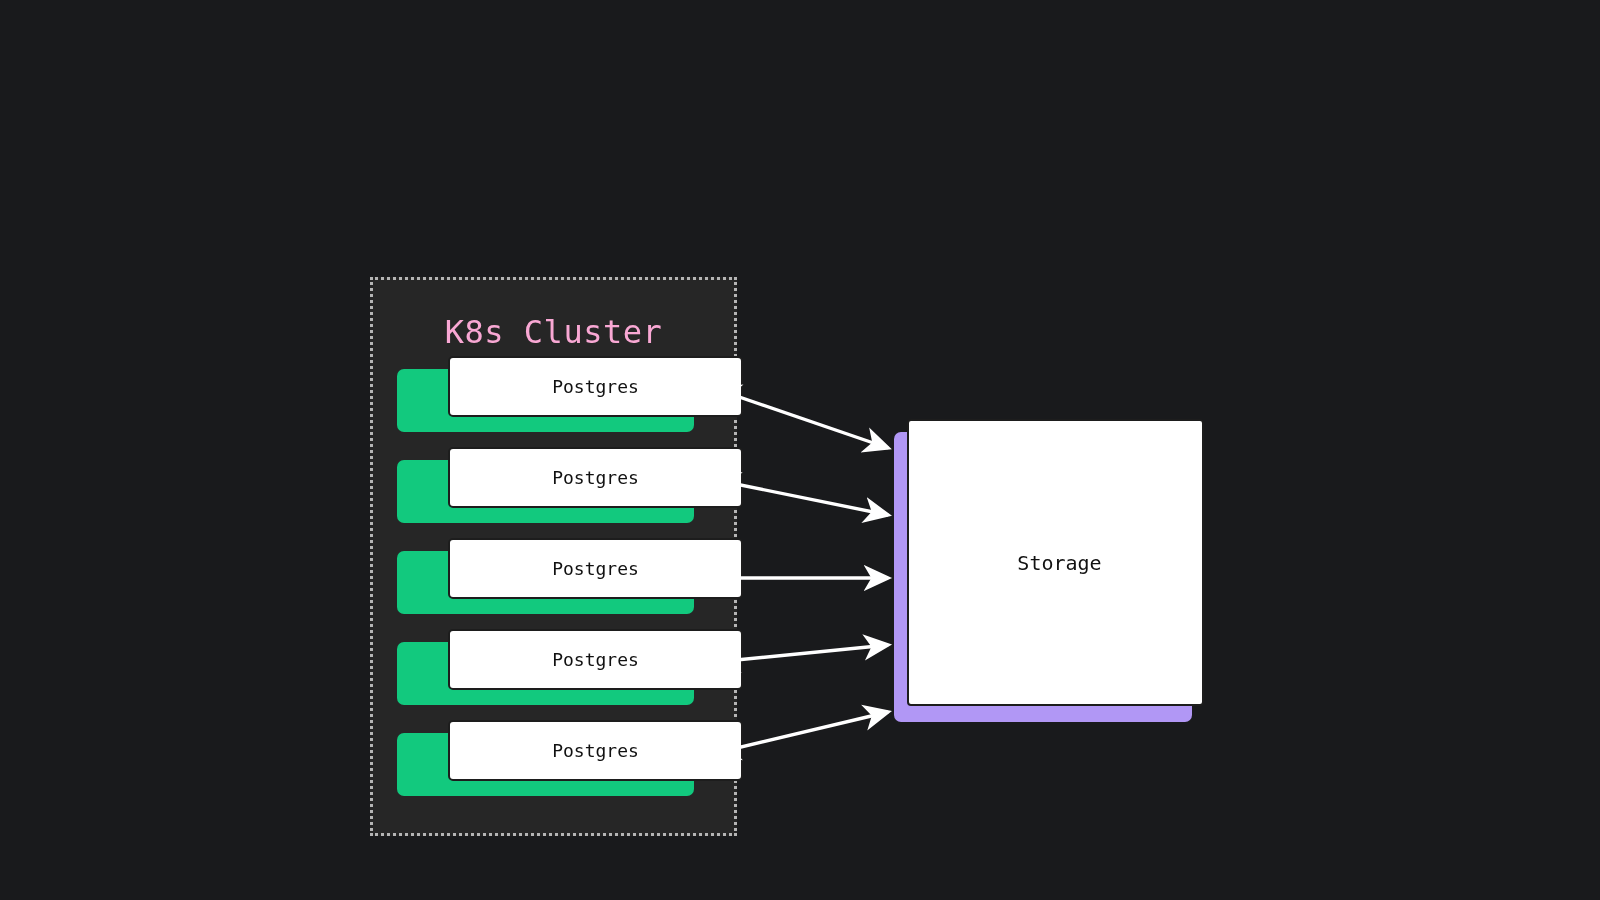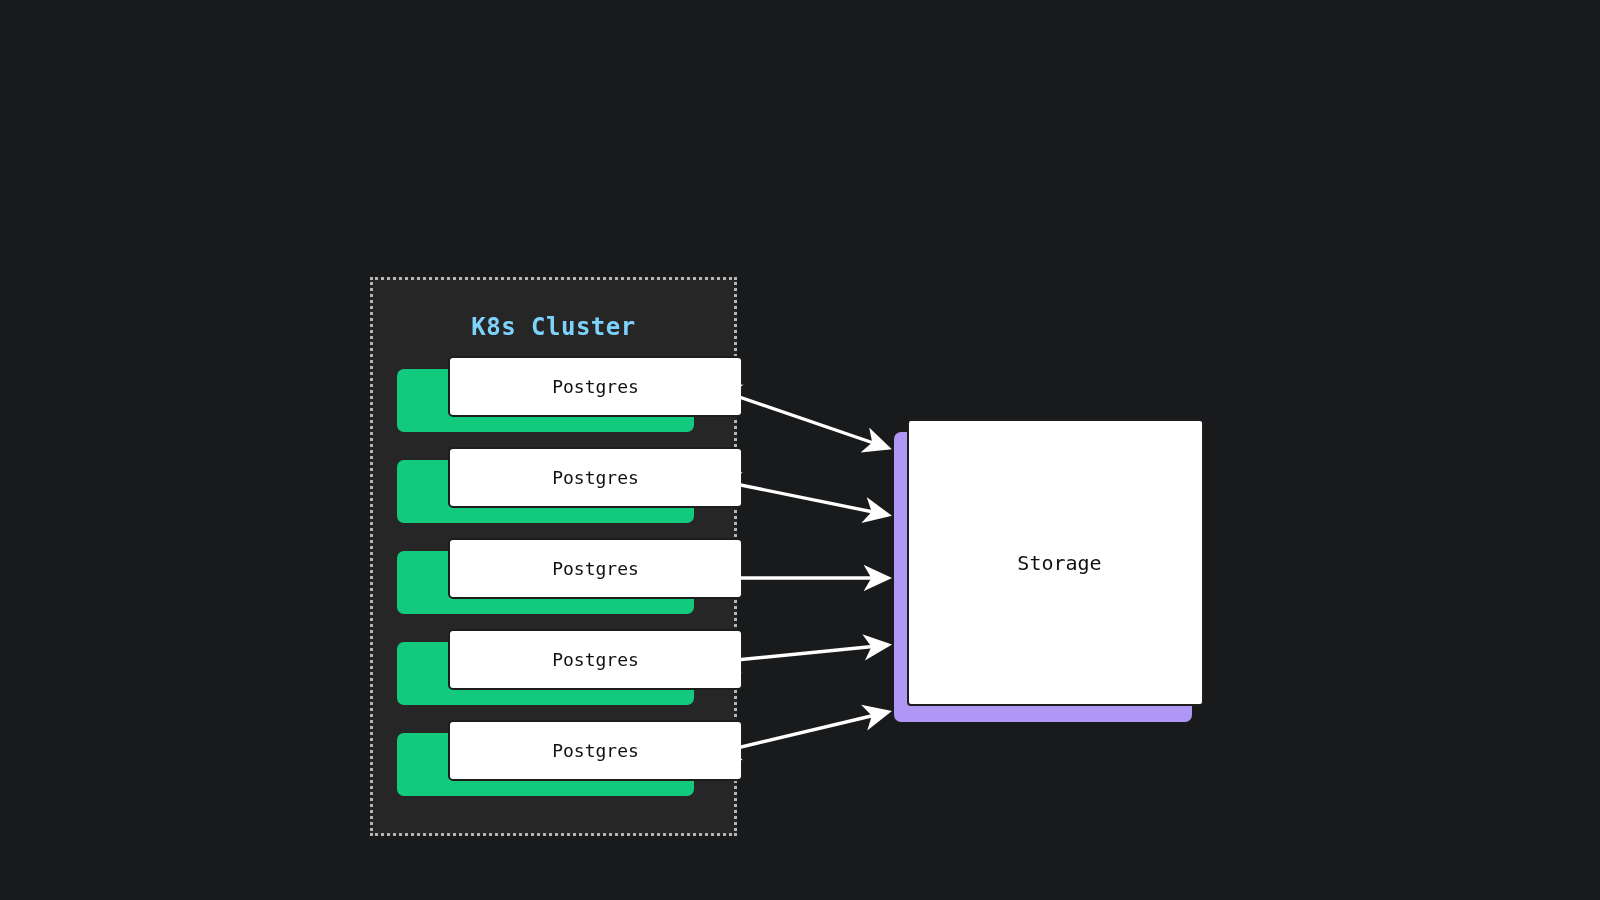--- a/index.html
+++ b/index.html
@@ -26,23 +26,23 @@
     box-sizing: border-box;
     background: #262626;
     border: 3px dotted #b5b5b5;
   }
   #cluster-title {
     position: absolute;
     left: 0;
     top: 33px;
     width: 100%;
     text-align: center;
-    color: #7dd3fc;
-    font-size: 24px;
-    font-weight: bold;
+    color: #f9a8d4;
+    font-size: 32px;
+    font-weight: normal;
     letter-spacing: 0.5px;
     font-family: "DejaVu Sans Mono", "Liberation Mono", monospace;
   }
 
   
   .node-card-wrap {
     position: absolute;
     left: 24px;
     width: 310px;
     height: 76px;

